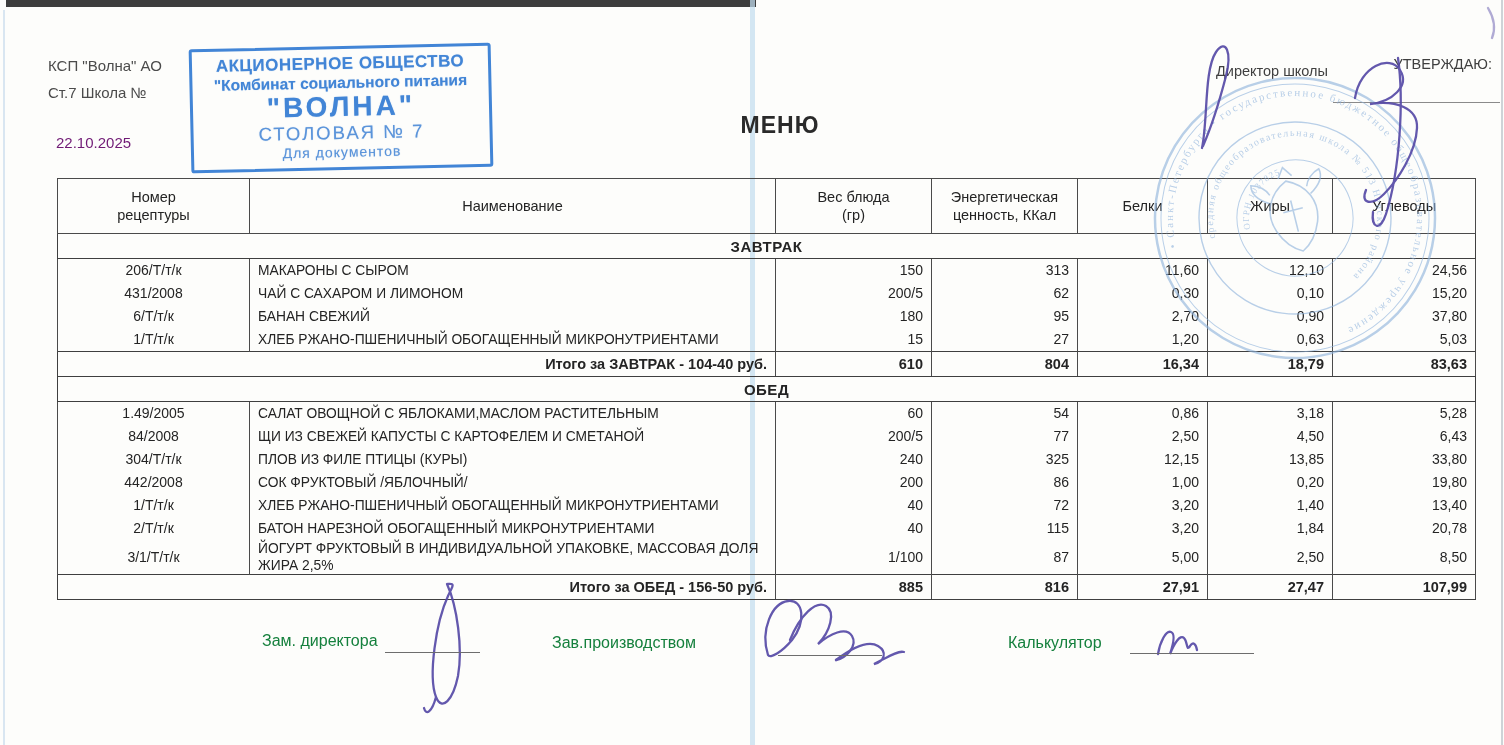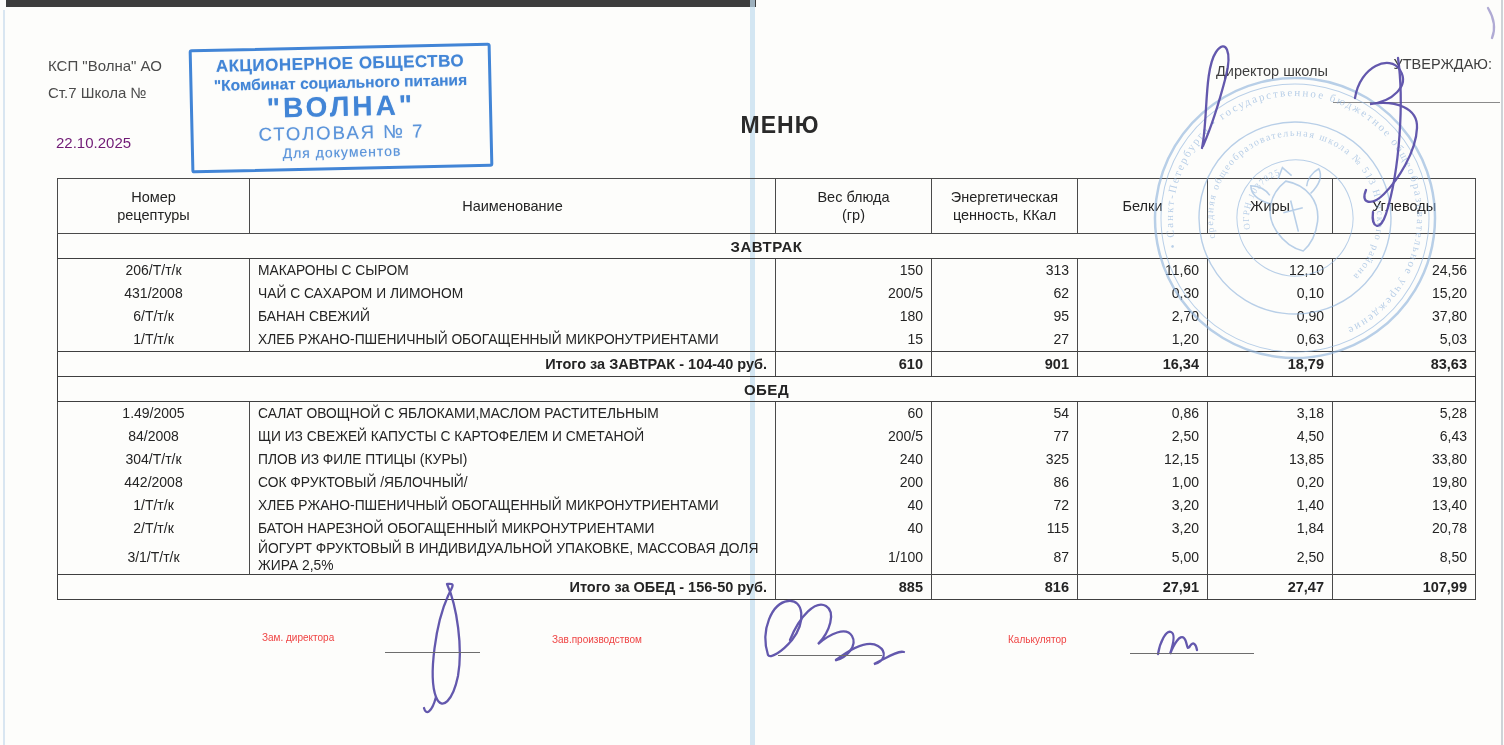--- a/index.html
+++ b/index.html
@@ -40,21 +40,21 @@
   .item td{border-left:1px solid #4a4a4a;border-right:1px solid #4a4a4a;height:23px;
            vertical-align:middle;line-height:17px;}
   .item .c-recipe{text-align:center;}
   .item .c-name{text-align:left;font-size:13.8px;}
   .num{text-align:right;padding-right:10px;}
   .total td{border-top:1.5px solid #3f3f3f;border-bottom:1.5px solid #3f3f3f;font-weight:bold;
             height:24px;font-size:14.5px;}
   .total .t-label{text-align:right;border-right:1px solid #4a4a4a;padding-left:6px;}
   .total .num{border-left:1px solid #4a4a4a;border-right:1px solid #4a4a4a;}
   
-  .sig-label{position:absolute;font-size:10px;color:#ef4444;}
+  .sig-label{position:absolute;font-size:16px;color:#15803d;}
   .sig-line{position:absolute;border-bottom:1px solid #6d6d6d;height:2px;}
   
   .overlay{position:absolute;left:0;top:0;pointer-events:none;}
 </style>
 </head>
 <body>
 
 <div class="page">
 
   <div class="scan-topbar"></div>
@@ -140,21 +140,21 @@
           <td class="c-name">ХЛЕБ РЖАНО-ПШЕНИЧНЫЙ ОБОГАЩЕННЫЙ МИКРОНУТРИЕНТАМИ</td>
           <td class="num">15</td>
           <td class="num">27</td>
           <td class="num">1,20</td>
           <td class="num">0,63</td>
           <td class="num">5,03</td>
         </tr>
         <tr class="total">
           <td class="t-label" colspan="2">Итого за ЗАВТРАК - 104-40 руб.</td>
           <td class="num">610</td>
-          <td class="num">901</td>
+          <td class="num">804</td>
           <td class="num">16,34</td>
           <td class="num">18,79</td>
           <td class="num">83,63</td>
         </tr>
         <tr class="band">
           <td colspan="7">ОБЕД</td>
         </tr>
         <tr class="item">
           <td class="c-recipe">1.49/2005</td>
           <td class="c-name">САЛАТ ОВОЩНОЙ С ЯБЛОКАМИ,МАСЛОМ РАСТИТЕЛЬНЫМ</td>

